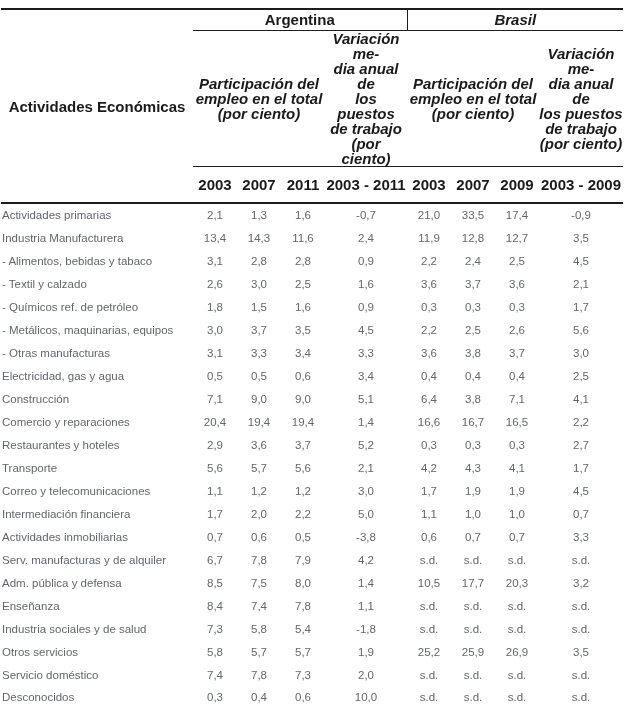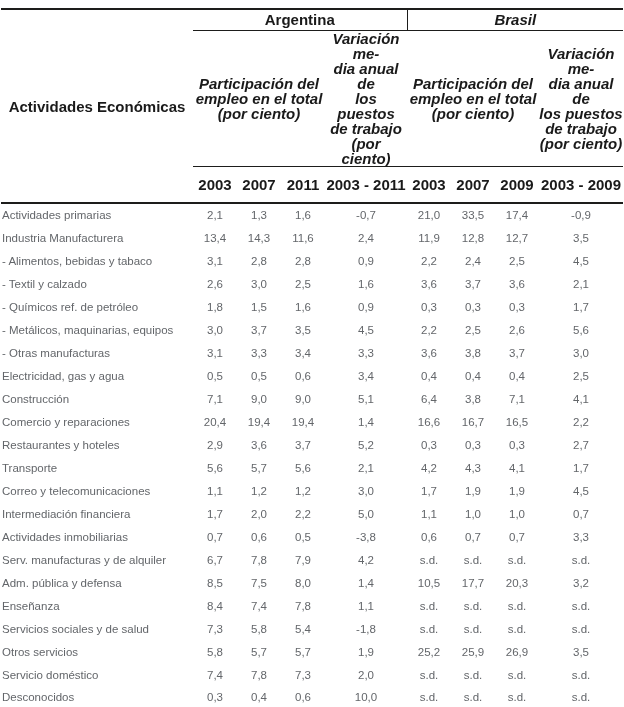--- a/index.html
+++ b/index.html
@@ -313,21 +313,21 @@
         <td class="val">8,4</td>
         <td class="val">7,4</td>
         <td class="val">7,8</td>
         <td class="val">1,1</td>
         <td class="val">s.d.</td>
         <td class="val">s.d.</td>
         <td class="val">s.d.</td>
         <td class="val">s.d.</td>
       </tr>
       <tr>
-        <td class="name-col">Servicios sociales y de salud</td>
+        <td class="name-col">Industria sociales y de salud</td>
         <td class="val">7,3</td>
         <td class="val">5,8</td>
         <td class="val">5,4</td>
         <td class="val">-1,8</td>
         <td class="val">s.d.</td>
         <td class="val">s.d.</td>
         <td class="val">s.d.</td>
         <td class="val">s.d.</td>
       </tr>
       <tr>

